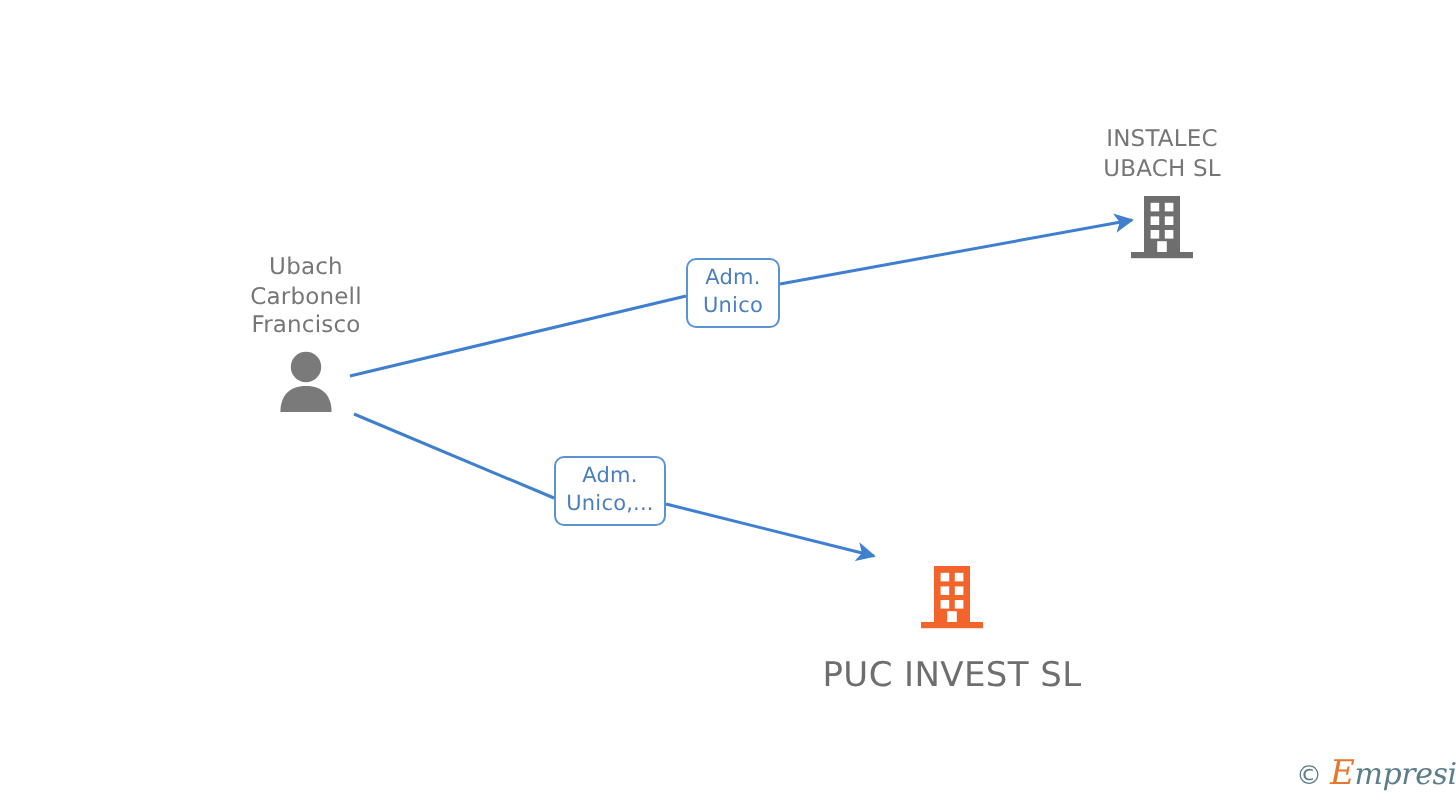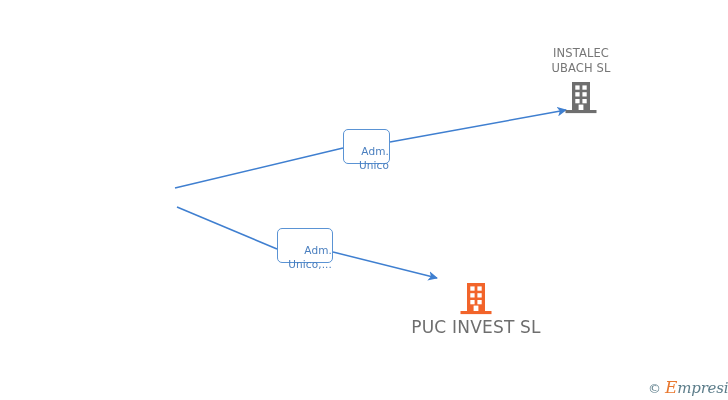--- a/index.html
+++ b/index.html
@@ -60,20 +60,21 @@
   .company-node.bottom {
     left: 406px;
     top: 281px;
   }
   .company-label {
     font-size: 11.5px;
     line-height: 14.5px;
     color: #767676;
     letter-spacing: 0.1px;
     white-space: pre;
+    margin-top: 16px;
   }
   .company-label.strong {
     font-size: 17px;
     color: #6e6e6e;
     letter-spacing: 0.2px;
   }
   .company-icon-wrap {
     display: flex;
     justify-content: center;
   }
@@ -83,22 +84,22 @@
   
   .edge-label {
     position: absolute;
     box-sizing: border-box;
     border: 1.3px solid #5a93d4;
     border-radius: 5px;
     background: #ffffff;
     color: #4a7fbf;
     font-size: 10.5px;
     line-height: 14px;
-    text-align: right;
-    padding-top: 14px;
+    text-align: center;
+    padding-top: 2px;
     letter-spacing: 0.1px;
     white-space: pre;
   }
   .edge-label.one {
     left: 343px;
     top: 129px;
     width: 47px;
     height: 35px;
   }
   .edge-label.two {
@@ -151,20 +152,31 @@
       <path d="M 175 188 L 343 148" stroke="#3f7fd0" stroke-width="1.5" fill="none"></path>
       <path d="M 390 142 L 566 110" stroke="#3f7fd0" stroke-width="1.5" fill="none" marker-end="url(#arrow)"></path>
     </g>
 
     <g>
       <path d="M 177 207 L 277 249" stroke="#3f7fd0" stroke-width="1.5" fill="none"></path>
       <path d="M 333 252 L 437 278" stroke="#3f7fd0" stroke-width="1.5" fill="none" marker-end="url(#arrow)"></path>
     </g>
   </svg>
 
+  <div class="person-node">
+    <div class="person-label">Ubach
+Carbonell
+Francisco</div>
+    <div class="person-icon-wrap">
+      <svg width="34" height="32" viewBox="0 0 34 32">
+        <circle cx="17" cy="9.5" r="7.6" fill="#7a7a7a"></circle>
+        <path d="M 17 19 C 8.5 19 4.2 24 4.2 32 L 29.8 32 C 29.8 24 25.5 19 17 19 Z" fill="#7a7a7a"></path>
+      </svg>
+    </div>
+  </div>
 
   <div class="company-node top">
     <div class="company-label">INSTALEC
 UBACH SL</div>
     <div class="company-icon-wrap">
       <svg width="34" height="34" viewBox="0 0 34 34">
         <rect x="8" y="2" width="18" height="28" fill="#6e6e6e"></rect>
         <rect x="11.3" y="5.4" width="4.3" height="4.3" fill="#ffffff"></rect>
         <rect x="18.4" y="5.4" width="4.3" height="4.3" fill="#ffffff"></rect>
         <rect x="11.3" y="12.2" width="4.3" height="4.3" fill="#ffffff"></rect>

